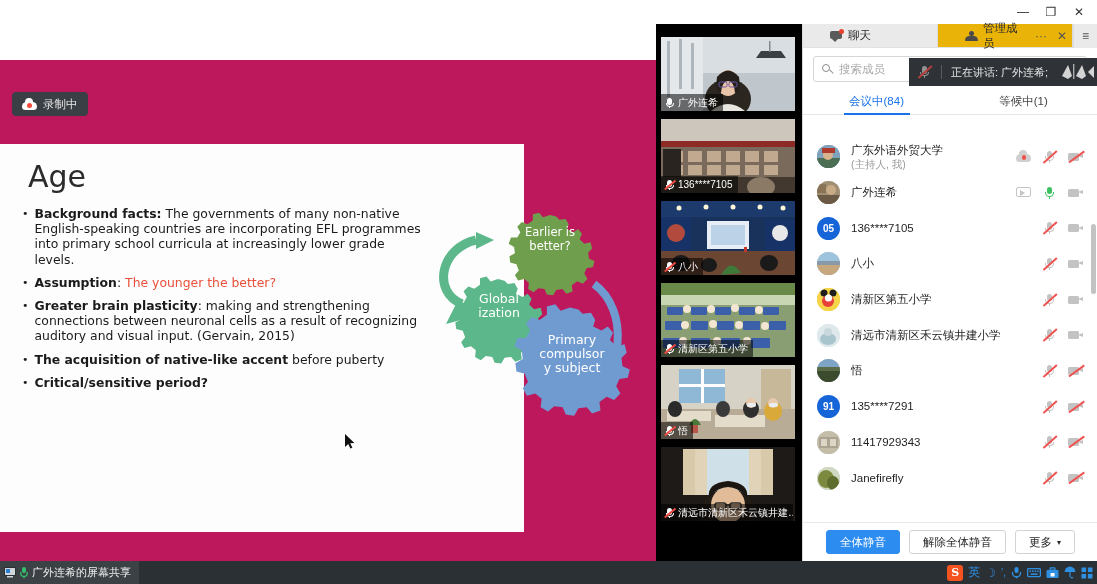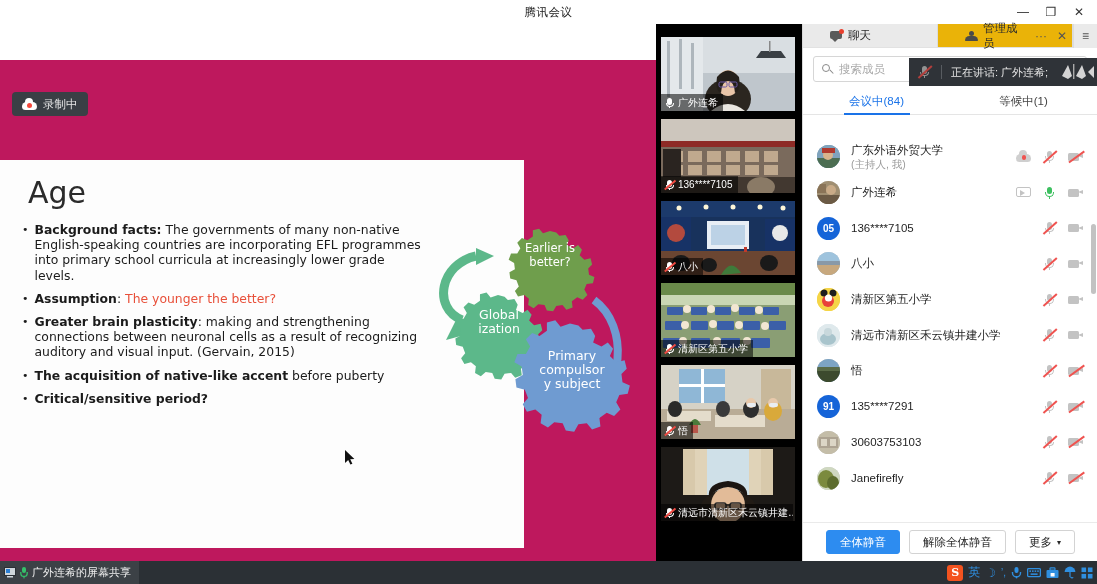--- a/index.html
+++ b/index.html
@@ -43,21 +43,21 @@
   .cloud-rec .cloud:before {
     content:""; position:absolute; left:3px; top:-3.5px; width:8px; height:8px;
     background:#fff; border-radius:50%;
   }
   .cloud-rec .dot {
     position:absolute; left:5px; bottom:2px; width:5px; height:5px;
     background:#f5483b; border-radius:50%; z-index:2;
   }
   
   #slide {
-    position:absolute; left:0; top:100px; width:524px; height:388px;
+    position:absolute; left:0; top:84px; width:524px; height:388px;
     background:#fdfdfd;
   }
   #slide-title {
     position:absolute; left:28px; top:15px;
     font-size:30px; color:#2b2b2b; font-weight:400;
     font-family:"DejaVu Sans", sans-serif;
   }
   #bullets { position:absolute; left:22px; top:62px; width:400px; }
   .bullet {
     display:flex; gap:6px; margin-bottom:8px;
@@ -262,21 +262,20 @@
     color:#fff; font-size:11px; font-weight:bold;
     display:flex; align-items:center; justify-content:center;
     font-family:"DejaVu Serif", serif;
   }
   .mono-sm { font-family:"DejaVu Sans", sans-serif; }
 </style>
 </head>
 <body>
 
 <div id="titlebar">
-  <div class="title">腾讯会议</div>
   <div class="winbtns">
     <div class="winbtn">—</div>
     <div class="winbtn">❐</div>
     <div class="winbtn close">✕</div>
   </div>
 </div>
 
 <div id="share-area">
 
   <div id="rec-badge">
@@ -828,21 +827,21 @@
     <div class="prow">
       <div class="avatar">
         <svg width="23" height="23" viewBox="0 0 23 23">
           <rect width="23" height="23" fill="#c4bda8"></rect>
           <rect x="2" y="6" width="19" height="11" fill="#ada392"></rect>
           <rect x="4" y="8" width="6" height="7" fill="#dcd6c6"></rect>
           <rect x="13" y="8" width="6" height="7" fill="#dcd6c6"></rect>
         </svg>
       </div>
       <div>
-          <div class="pname">30603753103</div>
+          <div class="pname">11417929343</div>
         </div>
       <div class="pstate">
         <span class="ico">
             <span class="mb"></span>
             <span class="ma"></span>
             <span class="ms"></span>
             <span class="slash"></span>
           </span>
         <span class="cam">
             <span class="body"></span>

